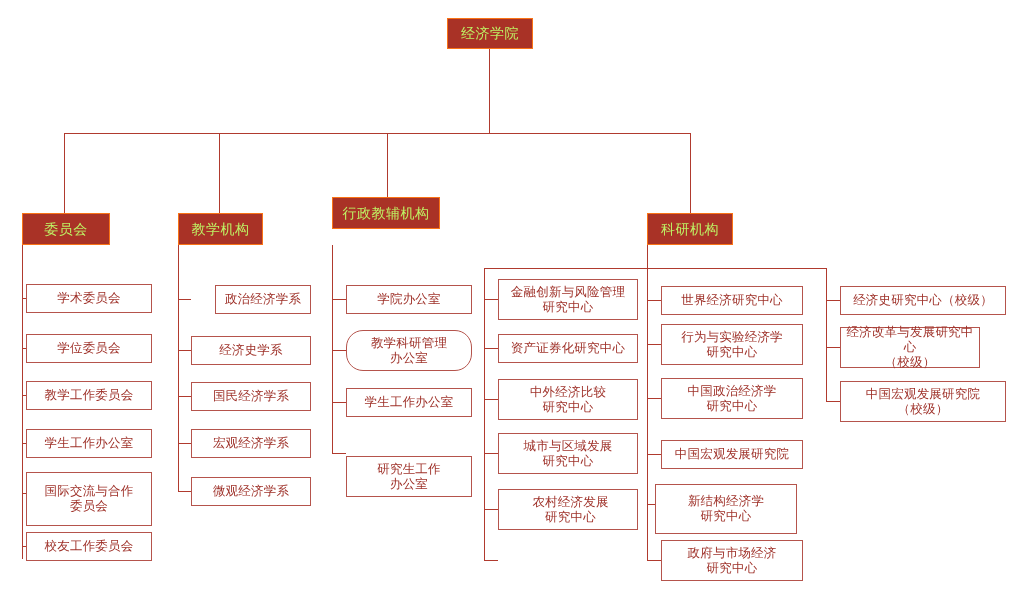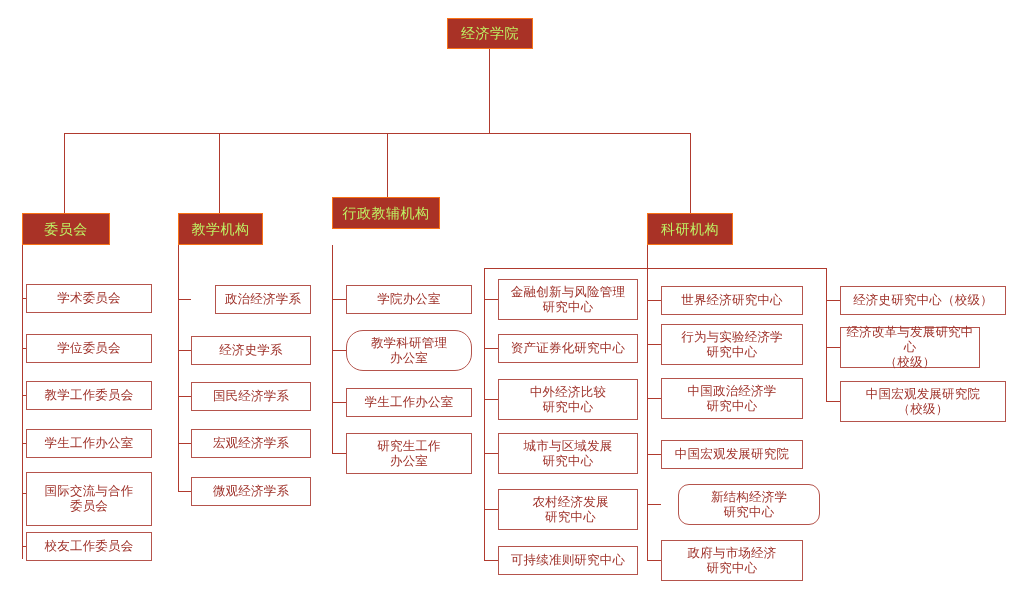--- a/index.html
+++ b/index.html
@@ -127,41 +127,40 @@
   <div class="node node-leaf" style="left:191px; top:285px; width:96px; height:29px;margin-left:24px;">政治经济学系</div>
   <div class="node node-leaf" style="left:191px; top:336px; width:120px; height:29px;">经济史学系</div>
   <div class="node node-leaf" style="left:191px; top:382px; width:120px; height:29px;">国民经济学系</div>
   <div class="node node-leaf" style="left:191px; top:429px; width:120px; height:29px;">宏观经济学系</div>
   <div class="node node-leaf" style="left:191px; top:477px; width:120px; height:29px;">微观经济学系</div>
 
   <div class="node node-leaf" style="left:346px; top:285px; width:126px; height:29px;">学院办公室</div>
   <div class="node node-leaf" style="left:346px; top:330px; width:126px; height:41px;border-radius:17px;">教学科研管理
 办公室</div>
   <div class="node node-leaf" style="left:346px; top:388px; width:126px; height:29px;">学生工作办公室</div>
-  <div class="node node-leaf" style="left:346px; top:433px; width:126px; height:41px;">研究生工作
+  <div class="node node-leaf" style="left:346px; top:456px; width:126px; height:41px;">研究生工作
 办公室</div>
 
   <div class="node node-leaf" style="left:498px; top:279px; width:140px; height:41px;">金融创新与风险管理
 研究中心</div>
   <div class="node node-leaf" style="left:498px; top:334px; width:140px; height:29px;">资产证券化研究中心</div>
   <div class="node node-leaf" style="left:498px; top:379px; width:140px; height:41px;">中外经济比较
 研究中心</div>
   <div class="node node-leaf" style="left:498px; top:433px; width:140px; height:41px;">城市与区域发展
 研究中心</div>
   <div class="node node-leaf" style="left:498px; top:489px; width:140px; height:41px;padding-left:9px;">农村经济发展
 研究中心</div>
-  <div class="node node-leaf" style="left:498px; top:546px; width:140px; height:29px;">可持续准则研究中心</div>
 
   <div class="node node-leaf" style="left:661px; top:286px; width:142px; height:29px;">世界经济研究中心</div>
   <div class="node node-leaf" style="left:661px; top:324px; width:142px; height:41px;">行为与实验经济学
 研究中心</div>
   <div class="node node-leaf" style="left:661px; top:378px; width:142px; height:41px;">中国政治经济学
 研究中心</div>
   <div class="node node-leaf" style="left:661px; top:440px; width:142px; height:29px;">中国宏观发展研究院</div>
-  <div class="node node-leaf" style="left:678px; top:484px; width:142px; height:41px;border-radius:11px;">新结构经济学
+  <div class="node node-leaf" style="left:655px; top:484px; width:142px; height:50px;">新结构经济学
 研究中心</div>
   <div class="node node-leaf" style="left:661px; top:540px; width:142px; height:41px;">政府与市场经济
 研究中心</div>
 
   <div class="node node-leaf" style="left:840px; top:286px; width:166px; height:29px;">经济史研究中心（校级）</div>
   <div class="node node-leaf" style="left:840px; top:327px; width:140px; height:41px;">经济改革与发展研究中心
 （校级）</div>
   <div class="node node-leaf" style="left:840px; top:381px; width:166px; height:41px;">中国宏观发展研究院
 （校级）</div>
 

